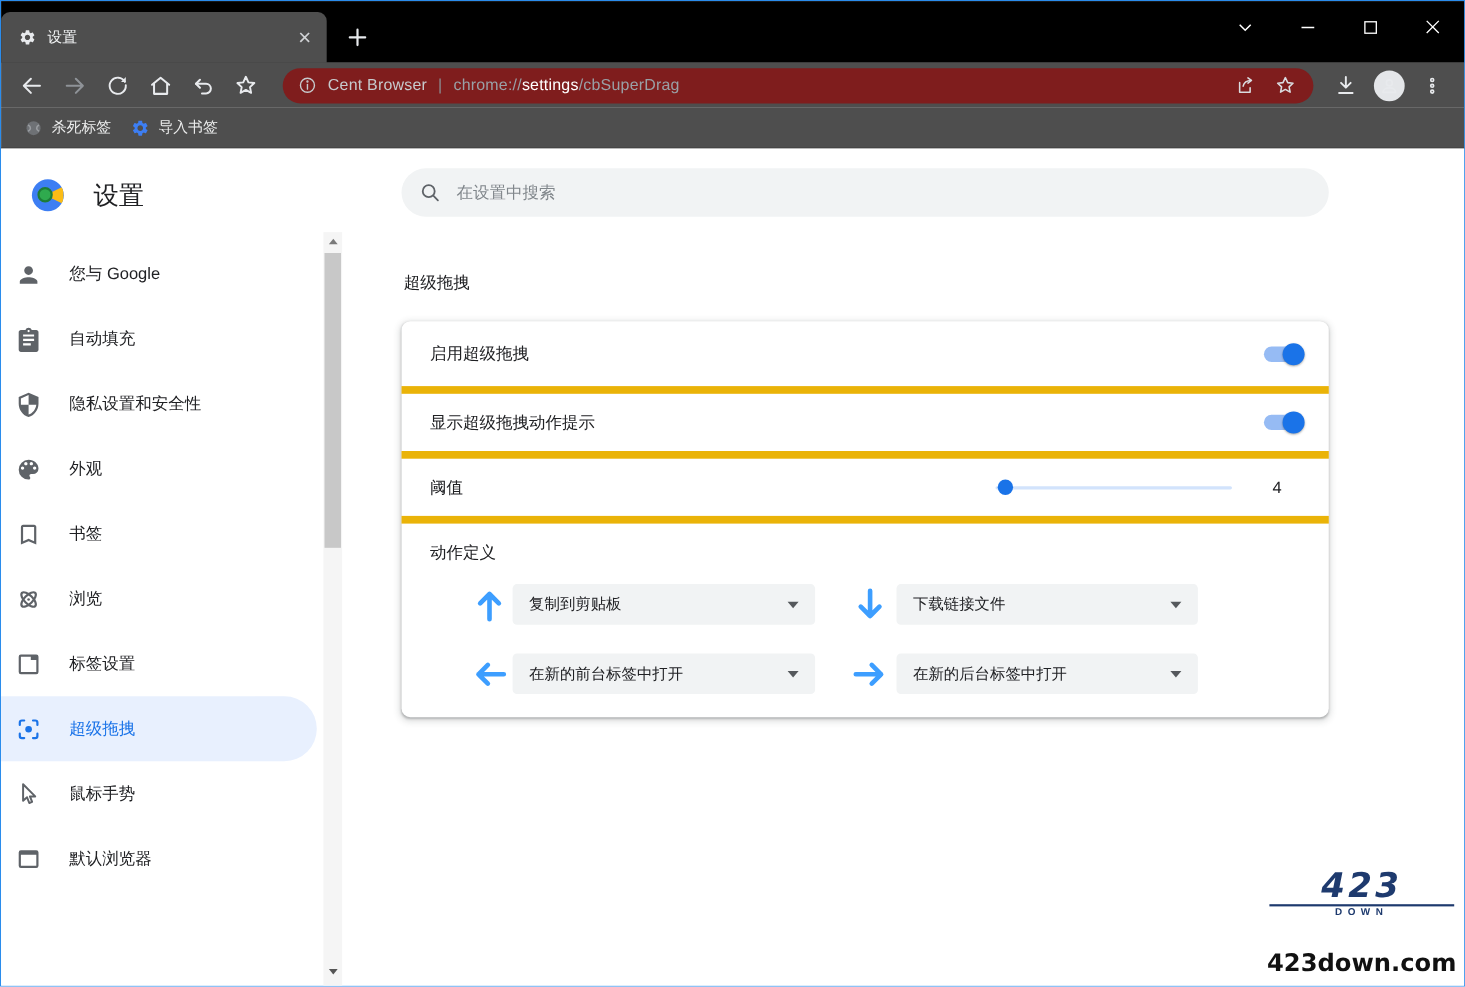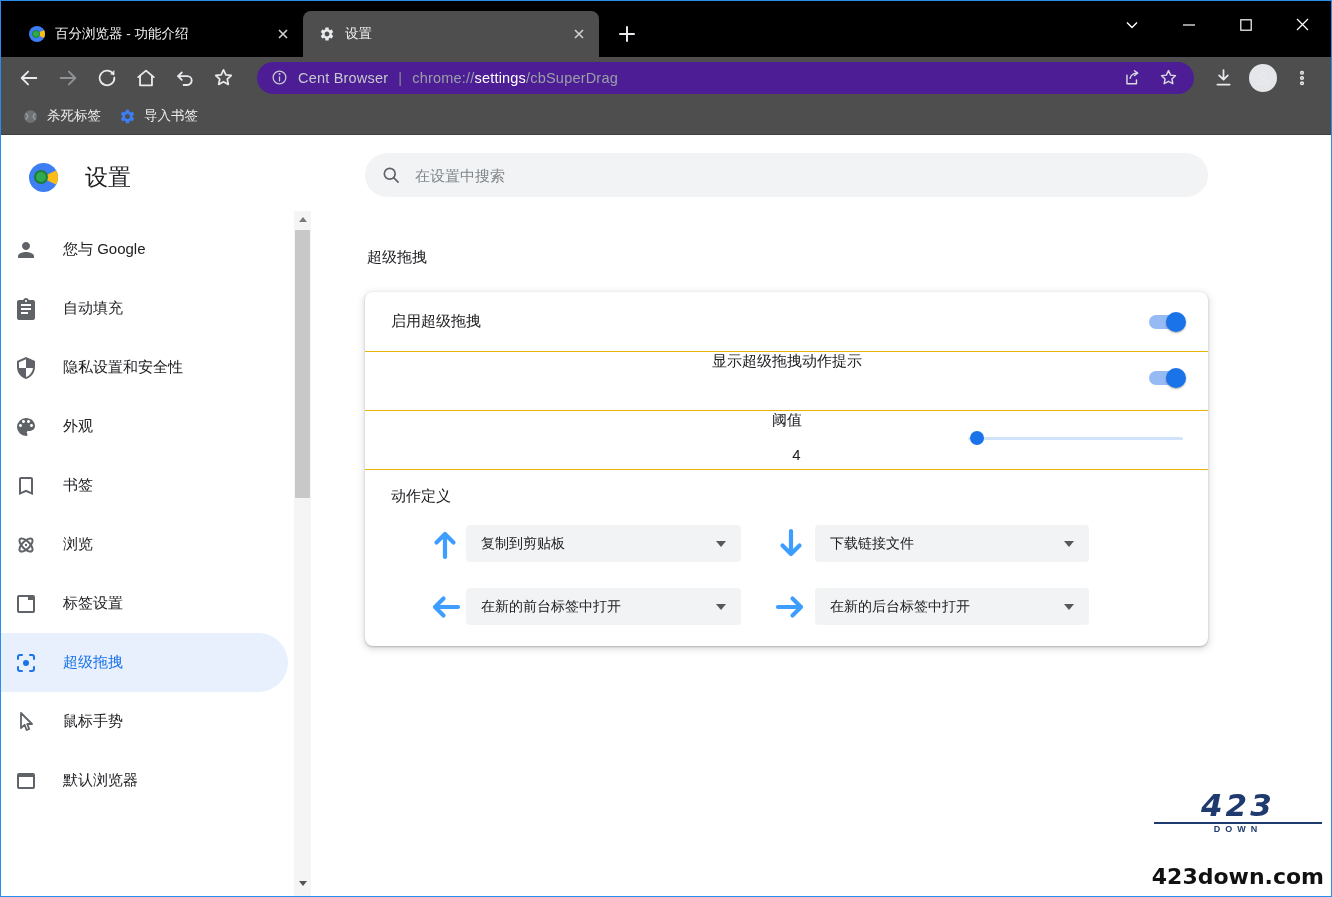--- a/index.html
+++ b/index.html
@@ -25,21 +25,21 @@
   .cent-logo .wedge { position:absolute; inset:0; background:#fbbc16; clip-path:polygon(100% 22%, 42% 50%, 100% 78%); }
   .cent-logo .dot { position:absolute; background:#2faa4e; border:2px solid #1d7c37; border-radius:50%; }
   .logo16 { width:16px; height:16px; } .logo16 .dot { width:8px; height:8px; left:3px; top:4px; border-width:1px; }
   .logo28 { width:29px; height:29px; } .logo28 .dot { width:14px; height:14px; left:5px; top:7px; }
 
   
   .toolbar { height:41px; background:#4e4e4e; display:flex; align-items:center; padding:0 10px 0 8px; flex:none; }
   .nav-btn { width:39px; height:36px; display:flex; align-items:center; justify-content:center; flex:none; border-radius:50%; }
   .nav-btn svg { stroke:#e8eaed; fill:none; stroke-width:2; stroke-linecap:round; stroke-linejoin:round; }
   .nav-btn.disabled svg { stroke:#8f9398; }
-  .omnibox { flex:1; height:32px; margin:0 10px 0 14px; background:#4c1d95; border-radius:16px; display:flex; align-items:center; padding:0 8px 0 14px; min-width:0; }
+  .omnibox { flex:1; height:32px; margin:0 10px 0 14px; background:#7f1d1d; border-radius:16px; display:flex; align-items:center; padding:0 8px 0 14px; min-width:0; }
   .omni-text { font-size:14.5px; margin-left:10px; white-space:nowrap; letter-spacing:.2px; }
   .u-name { color:#c7cacd; } .u-sep { color:#8a8d91; margin:0 10px; } .u-dim { color:#9aa0a6; } .u-hi { color:#fff; }
   .omni-spacer { flex:1; }
   .omni-btn { width:36px; height:28px; display:flex; align-items:center; justify-content:center; }
   .omni-btn svg { stroke:#dadce0; fill:none; stroke-width:1.8; stroke-linecap:round; stroke-linejoin:round; }
   .tb-right { display:flex; align-items:center; }
   .avatar-circle { width:28px; height:28px; border-radius:50%; background:#e4e6e9; display:flex; align-items:center; justify-content:center; }
 
   
   .bookmarks-bar { height:37px; background:#4e4e4e; border-bottom:1px solid #404040; display:flex; align-items:center; padding-left:12px; flex:none; }
@@ -71,21 +71,21 @@
   .main { flex:1; padding:18px 0 0 53px; position:relative; }
   .search-pill { width:843px; height:44px; background:#f1f3f4; border-radius:22px; display:flex; align-items:center; padding:0 16px; }
   .search-pill svg { flex:none; }
   .search-pill input { flex:1; border:none; outline:none; background:transparent; font-size:15px; color:#202124; margin-left:14px; font-family:inherit; }
   .search-pill input::placeholder { color:#80868b; }
 
   .section-title { font-size:15px; font-weight:500; color:#202124; margin:51px 0 0 2px; }
 
   .card { width:843px; margin-top:25px; background:#fff; border-radius:8px; box-shadow:0 1px 2px rgba(60,64,67,.30), 0 2px 6px 2px rgba(60,64,67,.15); }
   .card-row { min-height:59px; display:flex; align-items:center; padding:0 25px 0 26px; }
-  .card-row + .card-row, .card-row + .actions { border-top:1px solid #eab308;flex-direction:column; }
+  .card-row + .card-row, .card-row + .actions { border-top:7px solid #eab308; }
   .row-label { font-size:15px; color:#202124; }
 
   .toggle { position:relative; width:34px; height:14px; border-radius:7px; background:#96bbf4; margin-left:auto; flex:none; cursor:pointer; }
   .toggle .knob { position:absolute; right:-3px; top:-3px; width:20px; height:20px; border-radius:50%; background:#1a73e8; box-shadow:0 1px 2px rgba(0,0,0,.35); }
 
   .slider { position:relative; width:215px; height:16px; margin-left:auto; flex:none; cursor:pointer; }
   .slider .track { position:absolute; left:0; right:0; top:7px; height:3px; background:#d2e3fc; border-radius:2px; }
   .slider .s-knob { position:absolute; left:2px; top:1px; width:14px; height:14px; border-radius:50%; background:#1a73e8; }
   .slider-value { width:44px; margin-left:19px; text-align:center; font-size:15px; color:#202124; }
 
@@ -110,34 +110,20 @@
   .wm-site { color:#111; font-weight:bold; font-size:22px; font-family:"DejaVu Sans",sans-serif;margin-top:32px; }
 
   svg { display:block; }
 </style>
 </head>
 <body>
 
 <div class="window">
 
   <div class="tabbar">
-    <div class="tab inactive">
-      <span class="favicon">
-        <span class="cent-logo logo16">
-            <span class="wedge"></span>
-            <span class="dot"></span>
-          </span>
-      </span>
-      <span class="tab-title">百分浏览器 - 功能介绍</span>
-      <span class="tab-close">
-        <svg width="12" height="12" viewBox="0 0 12 12">
-            <path d="M2 2l8 8M10 2l-8 8" stroke-width="1.6"></path>
-          </svg>
-      </span>
-    </div>
     <div class="tab active">
       <span class="favicon">
         <svg width="16" height="16" viewBox="0 0 24 24" fill="#e8eaed">
             <path d="M19.14 12.94c.04-.3.06-.61.06-.94 0-.32-.02-.64-.07-.94l2.03-1.58c.18-.14.23-.41.12-.61l-1.92-3.32c-.12-.22-.37-.29-.59-.22l-2.39.96c-.5-.38-1.03-.7-1.62-.94l-.36-2.54c-.04-.24-.24-.41-.48-.41h-3.84c-.24 0-.43.17-.47.41l-.36 2.54c-.59.24-1.13.57-1.62.94l-2.39-.96c-.22-.08-.47 0-.59.22L2.74 8.87c-.12.21-.08.47.12.61l2.03 1.58c-.05.3-.09.63-.09.94s.02.64.07.94l-2.03 1.58c-.18.14-.23.41-.12.61l1.92 3.32c.12.22.37.29.59.22l2.39-.96c.5.38 1.03.7 1.62.94l.36 2.54c.05.24.24.41.48.41h3.84c.24 0 .44-.17.47-.41l.36-2.54c.59-.24 1.13-.56 1.62-.94l2.39.96c.22.08.47 0 .59-.22l1.92-3.32c.12-.22.07-.47-.12-.61l-2.01-1.58zM12 15.6c-1.98 0-3.6-1.62-3.6-3.6s1.62-3.6 3.6-3.6 3.6 1.62 3.6 3.6-1.62 3.6-3.6 3.6z"></path>
           </svg>
       </span>
       <span class="tab-title">设置</span>
       <span class="tab-close">
         <svg width="12" height="12" viewBox="0 0 12 12">
             <path d="M2 2l8 8M10 2l-8 8" stroke-width="1.6"></path>

